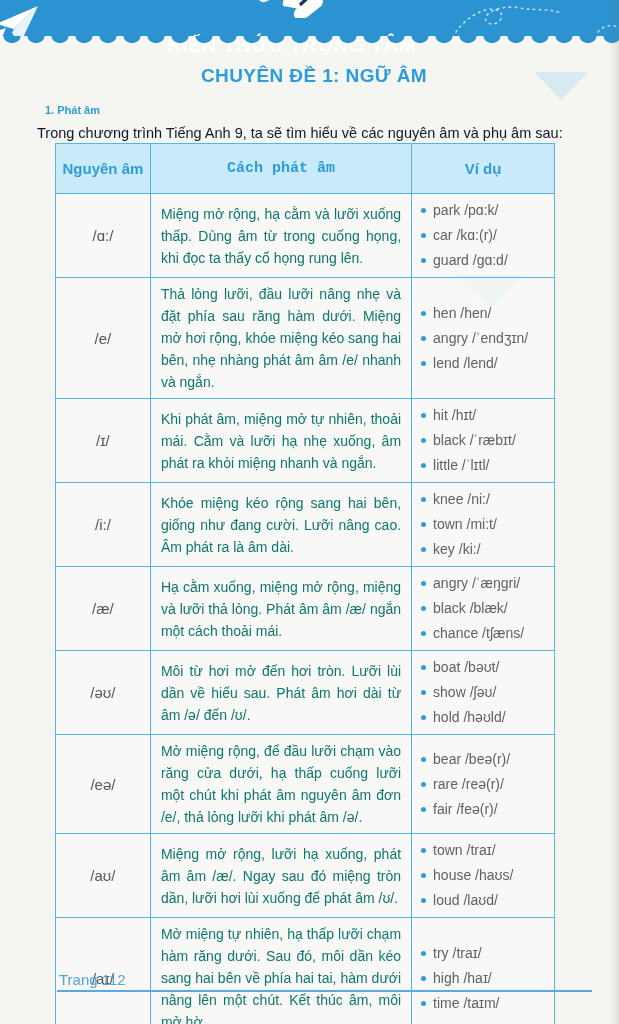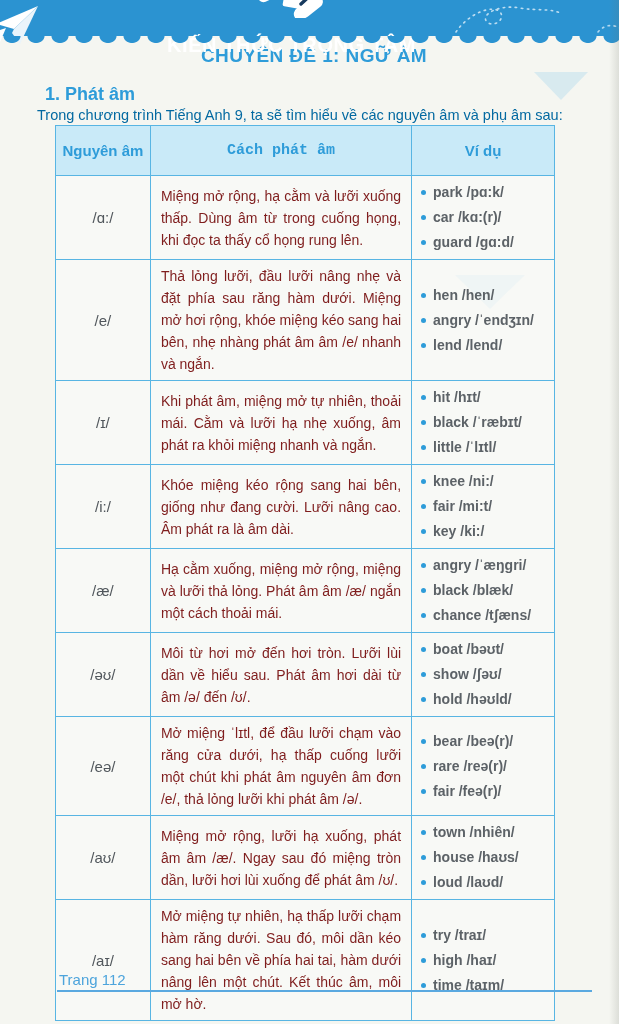--- a/index.html
+++ b/index.html
@@ -72,31 +72,33 @@
     z-index: 0;
   }
 
   
   .content { position: relative; padding: 0 28px 0 37px; z-index: 1; }
   .chapter-title {
     text-align: center;
     color: #2e9cd9;
     font-size: 19px;
     font-weight: bold;
+    margin-top: 20px;
     letter-spacing: 0.4px;
   }
   .section-heading {
     color: #2e9cd9;
-    font-size: 18px;
+    font-size: 11px;
     font-weight: bold;
     margin: 17px 0 0 8px;
   }
   .intro {
     font-size: 14.5px;
-    color: #0369a1;
+    color: #0f172a;
+    margin-top: 7px;
     line-height: 20px;
   }
   .subsection-heading {
     color: #3c4348;
     font-size: 15.5px;
     font-weight: bold;
     margin: 7px 0 6px 8px;
   }
 
   
@@ -125,34 +127,33 @@
     text-align: center;
     vertical-align: middle;
     font-size: 15px;
     color: #51575c;
   }
   td.desc {
     padding: 5px 10px;
     text-align: justify;
     font-size: 14px;
     line-height: 22px;
-    color: #7f1d1d;
+    color: #0f766e;
     vertical-align: middle;
   }
   td.ex { padding: 4px 4px 4px 9px; vertical-align: middle; }
   td.ex ul { list-style: none; }
   td.ex li {
     display: flex;
     align-items: center;
     gap: 7px;
     font-size: 14px;
     line-height: 25px;
     color: #5c6267;
     white-space: nowrap;
-    font-weight: bold;
   }
   .dot {
     width: 5px; height: 5px; border-radius: 50%;
     background: #2e9cd9; flex: none;
   }
 
   
   .footer {
     position: absolute;
     left: 57px;
@@ -292,21 +293,21 @@
           <td class="sym">/i:/</td>
           <td class="desc">Khóe miệng kéo rộng sang hai bên, giống như đang cười. Lưỡi nâng cao. Âm phát ra là âm dài.</td>
           <td class="ex">
               <ul>
             <li>
                   <span class="dot"></span>
                   <span>knee /ni:/</span>
                 </li>
             <li>
                   <span class="dot"></span>
-                  <span>fair /mi:t/</span>
+                  <span>town /mi:t/</span>
                 </li>
             <li>
                   <span class="dot"></span>
                   <span>key /ki:/</span>
                 </li>
           </ul>
             </td>
         </tr>
         <tr>
           <td class="sym">/æ/</td>
@@ -343,21 +344,21 @@
                 </li>
             <li>
                   <span class="dot"></span>
                   <span>hold /həʊld/</span>
                 </li>
           </ul>
             </td>
         </tr>
         <tr>
           <td class="sym">/eə/</td>
-          <td class="desc">Mở miệng ˈlɪtl, để đầu lưỡi chạm vào răng cửa dưới, hạ thấp cuống lưỡi một chút khi phát âm nguyên âm đơn /e/, thả lỏng lưỡi khi phát âm /ə/.</td>
+          <td class="desc">Mở miệng rộng, để đầu lưỡi chạm vào răng cửa dưới, hạ thấp cuống lưỡi một chút khi phát âm nguyên âm đơn /e/, thả lỏng lưỡi khi phát âm /ə/.</td>
           <td class="ex">
               <ul>
             <li>
                   <span class="dot"></span>
                   <span>bear /beə(r)/</span>
                 </li>
             <li>
                   <span class="dot"></span>
                   <span>rare /reə(r)/</span>
                 </li>
@@ -368,21 +369,21 @@
           </ul>
             </td>
         </tr>
         <tr>
           <td class="sym">/aʊ/</td>
           <td class="desc">Miệng mở rộng, lưỡi hạ xuống, phát âm âm /æ/. Ngay sau đó miệng tròn dần, lưỡi hơi lùi xuống để phát âm /ʊ/.</td>
           <td class="ex">
               <ul>
             <li>
                   <span class="dot"></span>
-                  <span>town /nhiên/</span>
+                  <span>town /traɪ/</span>
                 </li>
             <li>
                   <span class="dot"></span>
                   <span>house /haʊs/</span>
                 </li>
             <li>
                   <span class="dot"></span>
                   <span>loud /laʊd/</span>
                 </li>
           </ul>

